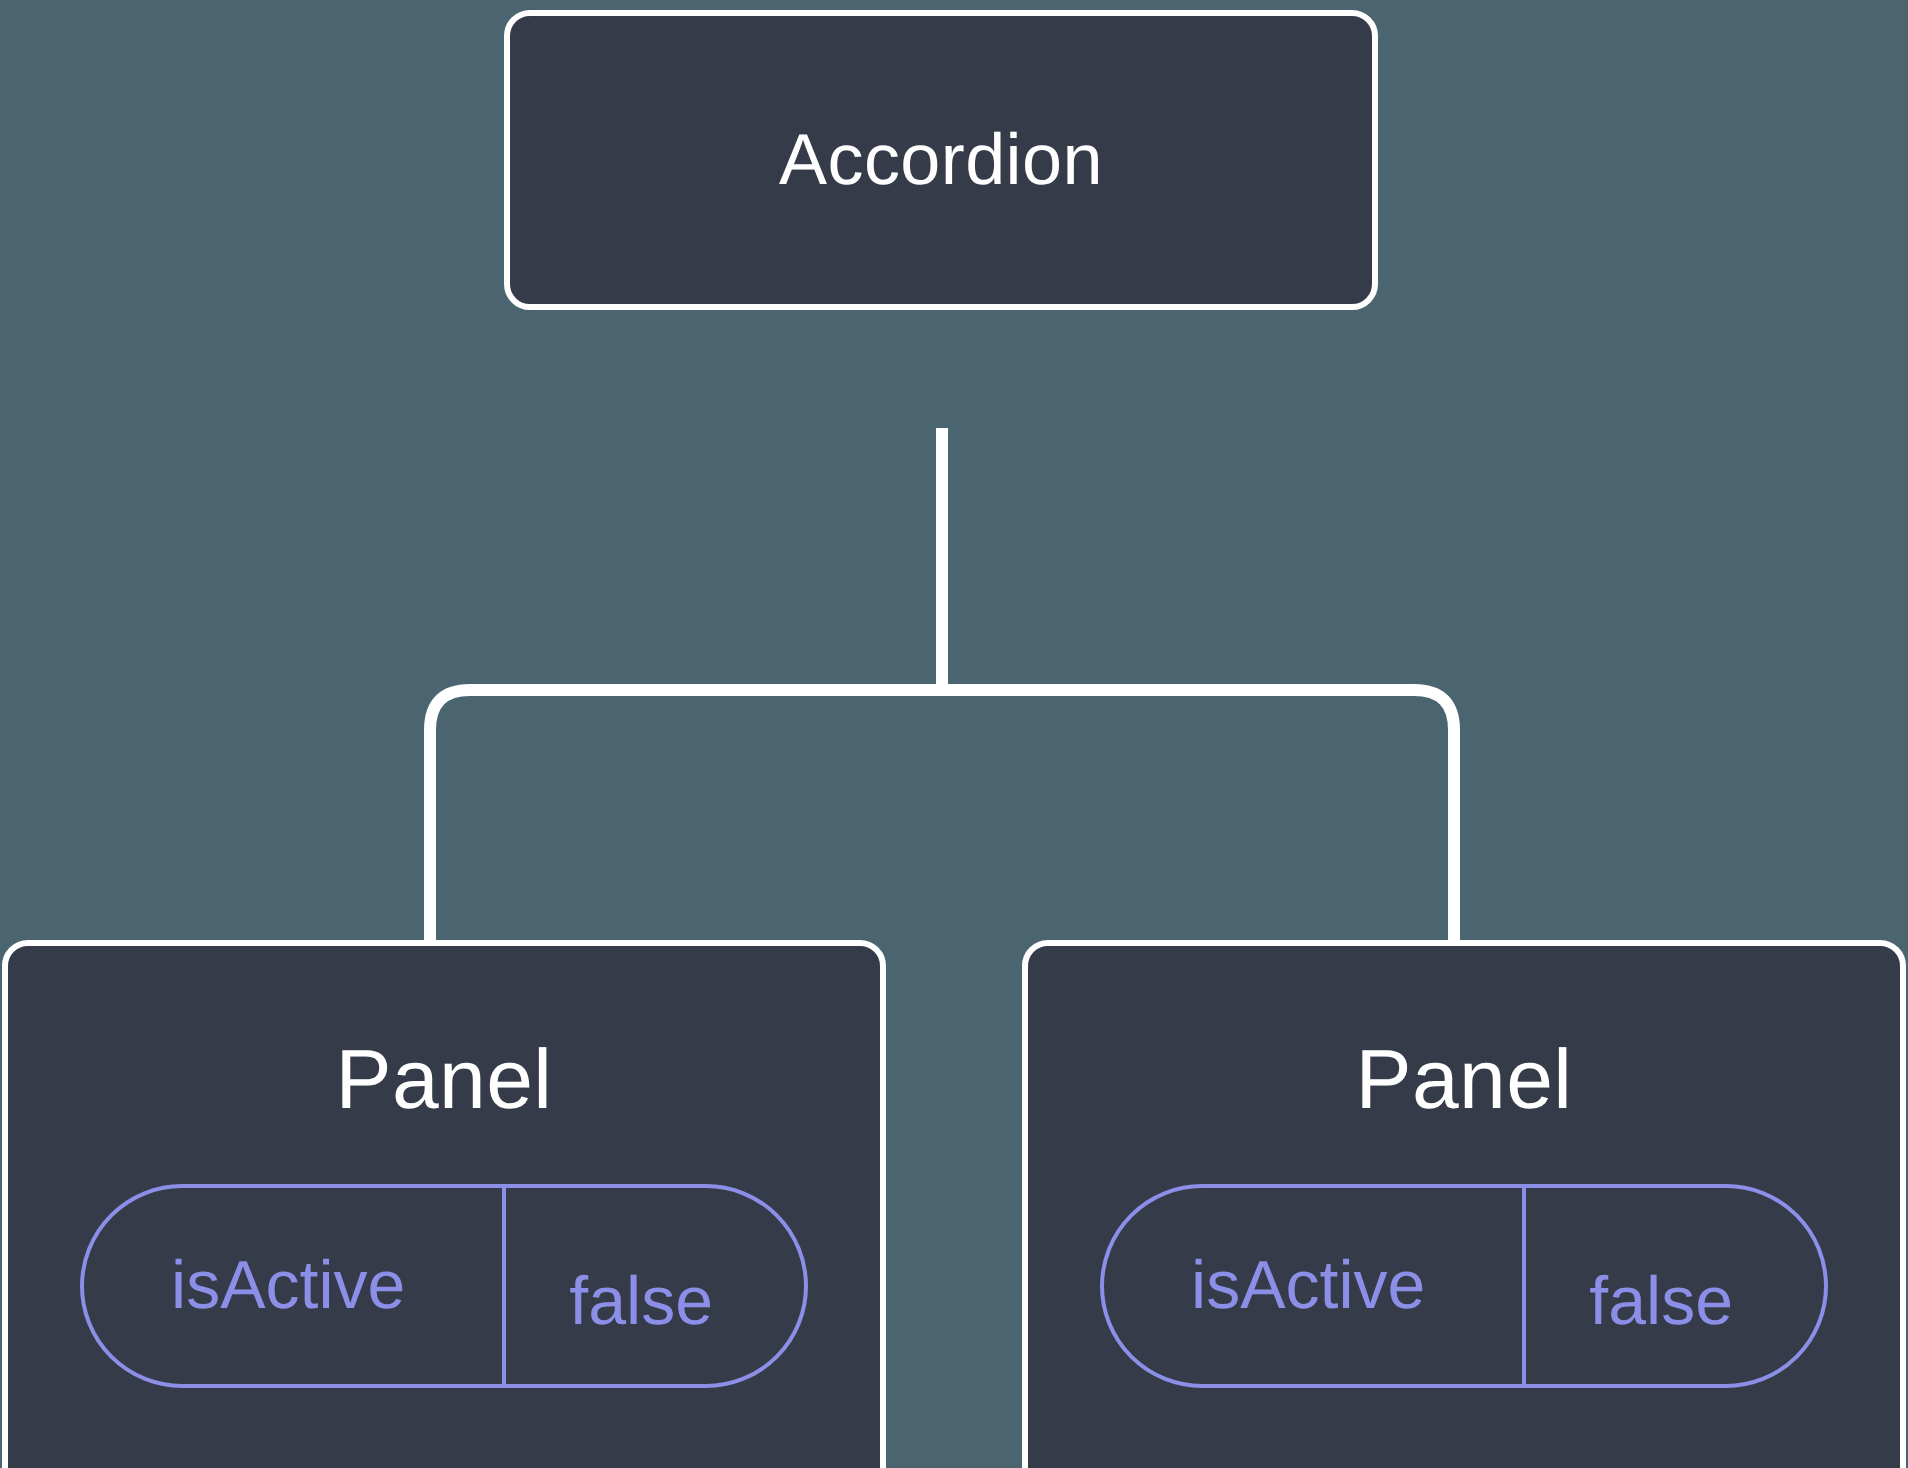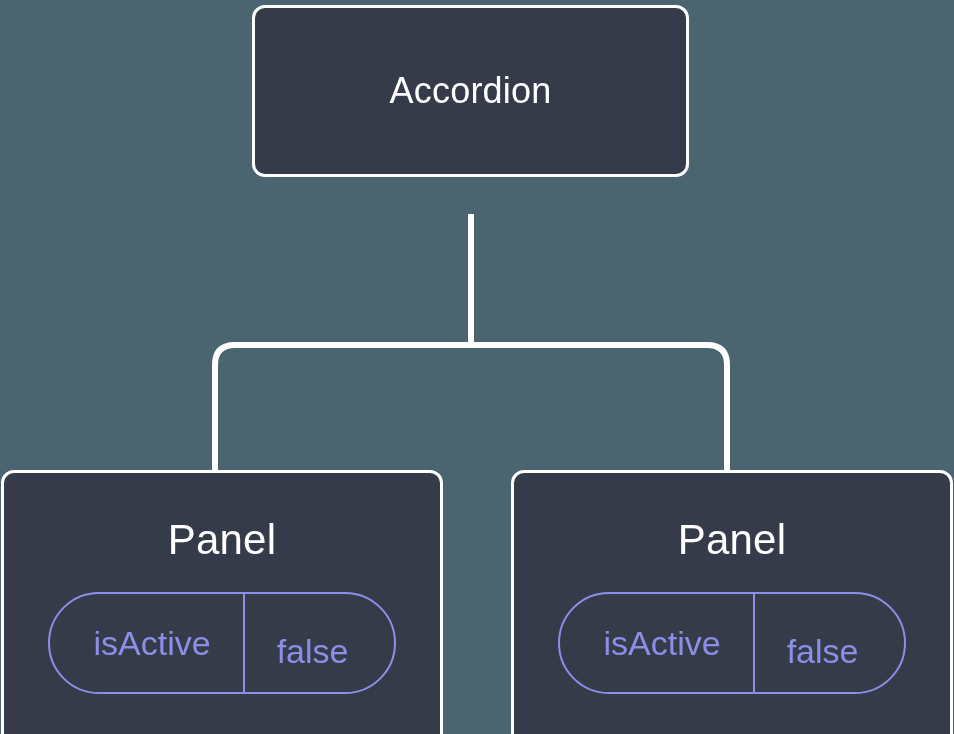--- a/index.html
+++ b/index.html
@@ -41,21 +41,21 @@
     display: flex;
     flex-direction: column;
     align-items: center;
   }
 
   
   .node-root {
     left: 252px;
     top: 5px;
     width: 437px;
-    height: 172px;
+    height: 150px;
     justify-content: center;
   }
   .node-root .node-title {
     font-size: 36px;
     line-height: 1;
   }
 
   
   .node-child {
     width: 442px;
@@ -89,21 +89,21 @@
   .pill-value {
     display: flex;
     align-items: center;
     justify-content: center;
     color: #8c8fe8;
     font-size: 34px;
     font-weight: 400;
     white-space: nowrap;
   }
   .pill-key {
-    padding: 0 32px 0 44px;
+    padding: 0 48px 0 44px;
   }
   .pill-value {
     padding: 17px 46px 0 32px;
     border-left: 2px solid #8c8fe8;
   }
 </style>
 </head>
 <body>
 
 <div id="diagram-canvas">

